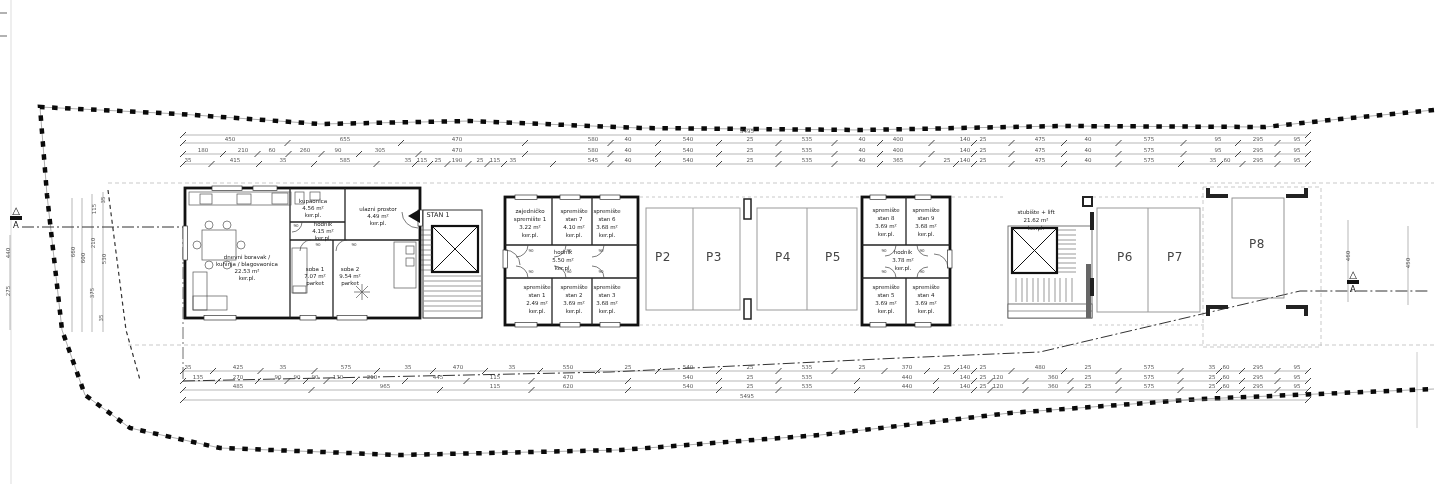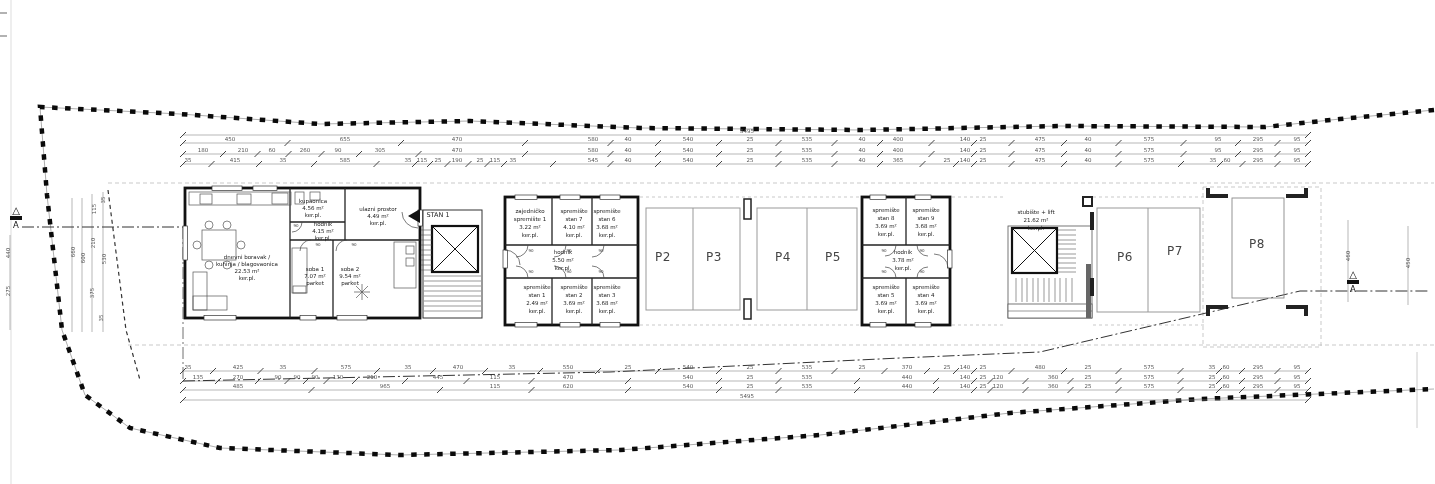--- a/index.html
+++ b/index.html
@@ -450,21 +450,21 @@
       <div class="lbl" style="left: 926px; top: 303px; transform: translate(-50%, -50%);">3.69 m²</div>
       <div class="lbl" style="left: 926px; top: 311px; transform: translate(-50%, -50%);">ker.pl.</div>
       <div class="lbl" style="left: 1036px; top: 212px; transform: translate(-50%, -50%);">stubište + lift</div>
       <div class="lbl" style="left: 1036px; top: 220px; transform: translate(-50%, -50%);">21.62 m²</div>
       <div class="lbl" style="left: 1036px; top: 228px; transform: translate(-50%, -50%);">ker.pl.</div>
       <div class="lbl pk" style="left: 663px; top: 257px; transform: translate(-50%, -50%);">P2</div>
       <div class="lbl pk" style="left: 714px; top: 257px; transform: translate(-50%, -50%);">P3</div>
       <div class="lbl pk" style="left: 783px; top: 257px; transform: translate(-50%, -50%);">P4</div>
       <div class="lbl pk" style="left: 833px; top: 257px; transform: translate(-50%, -50%);">P5</div>
       <div class="lbl pk" style="left: 1125px; top: 257px; transform: translate(-50%, -50%);">P6</div>
-      <div class="lbl pk" style="left: 1175px; top: 251px; transform: translate(-50%, -50%);">P7</div>
+      <div class="lbl pk" style="left: 1175px; top: 257px; transform: translate(-50%, -50%);">P7</div>
       <div class="lbl pk" style="left: 1257px; top: 244px; transform: translate(-50%, -50%);">P8</div>
       <div class="lbl dm" style="left: 318px; top: 245px; transform: translate(-50%, -50%);">90</div>
       <div class="lbl dm" style="left: 354px; top: 245px; transform: translate(-50%, -50%);">90</div>
       <div class="lbl dm" style="left: 296px; top: 226px; transform: translate(-50%, -50%);">90</div>
       <div class="lbl dm" style="left: 531px; top: 251px; transform: translate(-50%, -50%);">90</div>
       <div class="lbl dm" style="left: 569px; top: 251px; transform: translate(-50%, -50%);">90</div>
       <div class="lbl dm" style="left: 601px; top: 251px; transform: translate(-50%, -50%);">90</div>
       <div class="lbl dm" style="left: 531px; top: 272px; transform: translate(-50%, -50%);">90</div>
       <div class="lbl dm" style="left: 569px; top: 272px; transform: translate(-50%, -50%);">90</div>
       <div class="lbl dm" style="left: 601px; top: 272px; transform: translate(-50%, -50%);">90</div>

